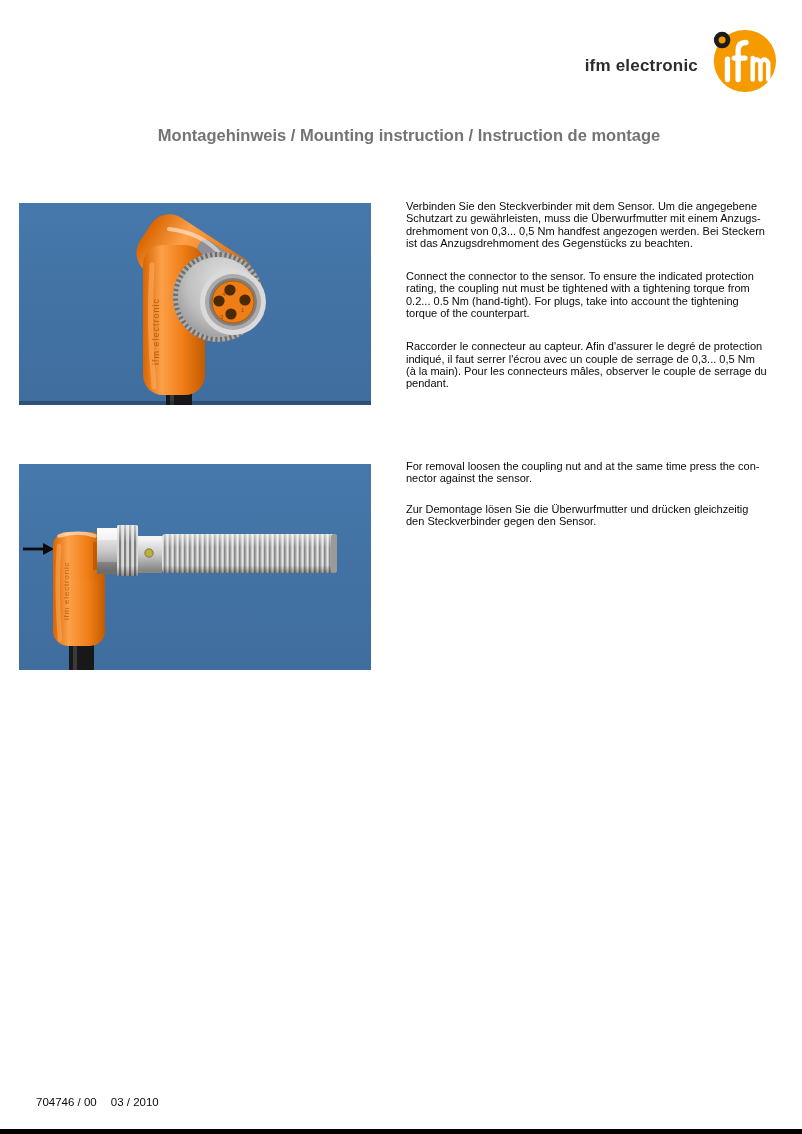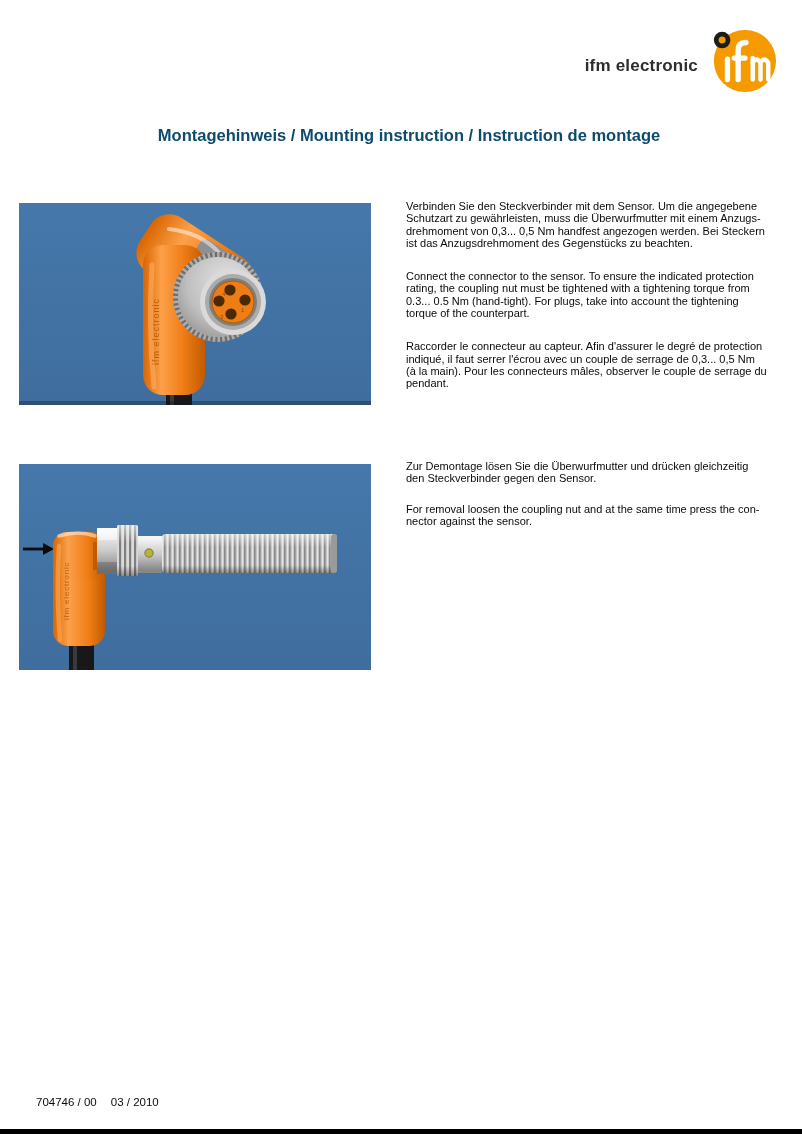--- a/index.html
+++ b/index.html
@@ -11,21 +11,21 @@
   }
   
   .brand-text {
     position:absolute; top:56px; right:104px;
     font-size:17px; font-weight:bold; color:#2d2d2d; letter-spacing:0.2px;
   }
   .badge { position:absolute; top:27px; right:25px; width:68px; height:68px; }
   
   .title {
     position:absolute; top:126px; left:0; width:100%;
-    text-align:center; font-size:16.5px; font-weight:bold; color:#0c4a6e;padding-left:16px;
+    text-align:center; font-size:16.5px; font-weight:bold; color:#737373;padding-left:16px;
   }
   
   .photo { position:absolute; left:19px; }
   .photo-1 { top:203px; }
   .photo-2 { top:464px; }
   .photo svg { display:block; }
   .textcol { position:absolute; left:406px; width:380px; }
   .textcol-1 { top:200px; }
   .textcol-2 { top:460px; }
   .para {
@@ -115,21 +115,21 @@
     </svg>
   </figure>
 
   <div class="textcol textcol-1">
     <p class="para">Verbinden Sie den Steckverbinder mit dem Sensor. Um die angegebene
 Schutzart zu gewährleisten, muss die Überwurfmutter mit einem Anzugs-
 drehmoment von 0,3... 0,5 Nm handfest angezogen werden. Bei Steckern
 ist das Anzugsdrehmoment des Gegenstücks zu beachten.</p>
     <p class="para">Connect the connector to the sensor. To ensure the indicated protection
 rating, the coupling nut must be tightened with a tightening torque from
-0.3... 0.5 Nm (hand-tight). For plugs, take into account the tightening
+0.2... 0.5 Nm (hand-tight). For plugs, take into account the tightening
 torque of the counterpart.</p>
     <p class="para">Raccorder le connecteur au capteur. Afin d'assurer le degré de protection
 indiqué, il faut serrer l'écrou avec un couple de serrage de 0,3... 0,5 Nm
 (à la main). Pour les connecteurs mâles, observer le couple de serrage du
 pendant.</p>
   </div>
 
   <figure class="photo photo-2">
     <svg width="352" height="206" viewBox="0 0 352 206">
       <defs>
@@ -190,24 +190,24 @@
         <rect x="119" y="72" width="24" height="37" fill="url(#metV)"></rect>
         <circle cx="130" cy="89" r="4.2" fill="#B7B23F" stroke="#6E6A20" stroke-width="0.8"></circle>
         <rect x="143" y="70" width="175" height="39" rx="4" fill="url(#thr)"></rect>
         <rect x="143" y="70" width="175" height="39" rx="4" fill="url(#shadeV)"></rect>
         <rect x="312" y="70" width="6" height="39" rx="3" fill="#9A9A9A"></rect>
       </g>
     </svg>
   </figure>
 
   <div class="textcol textcol-2">
+    <p class="para">For removal loosen the coupling nut and at the same time press the con-
+nector against the sensor.</p>
     <p class="para">Zur Demontage lösen Sie die Überwurfmutter und drücken gleichzeitig
 den Steckverbinder gegen den Sensor.</p>
-    <p class="para">For removal loosen the coupling nut and at the same time press the con-
-nector against the sensor.</p>
   </div>
 
   <div class="footer">
     <span>704746 / 00</span><span class="sep"></span><span>03 / 2010</span>
   </div>
 
   <div class="bottom-edge"></div>
 </div>
 
 </body></html>

